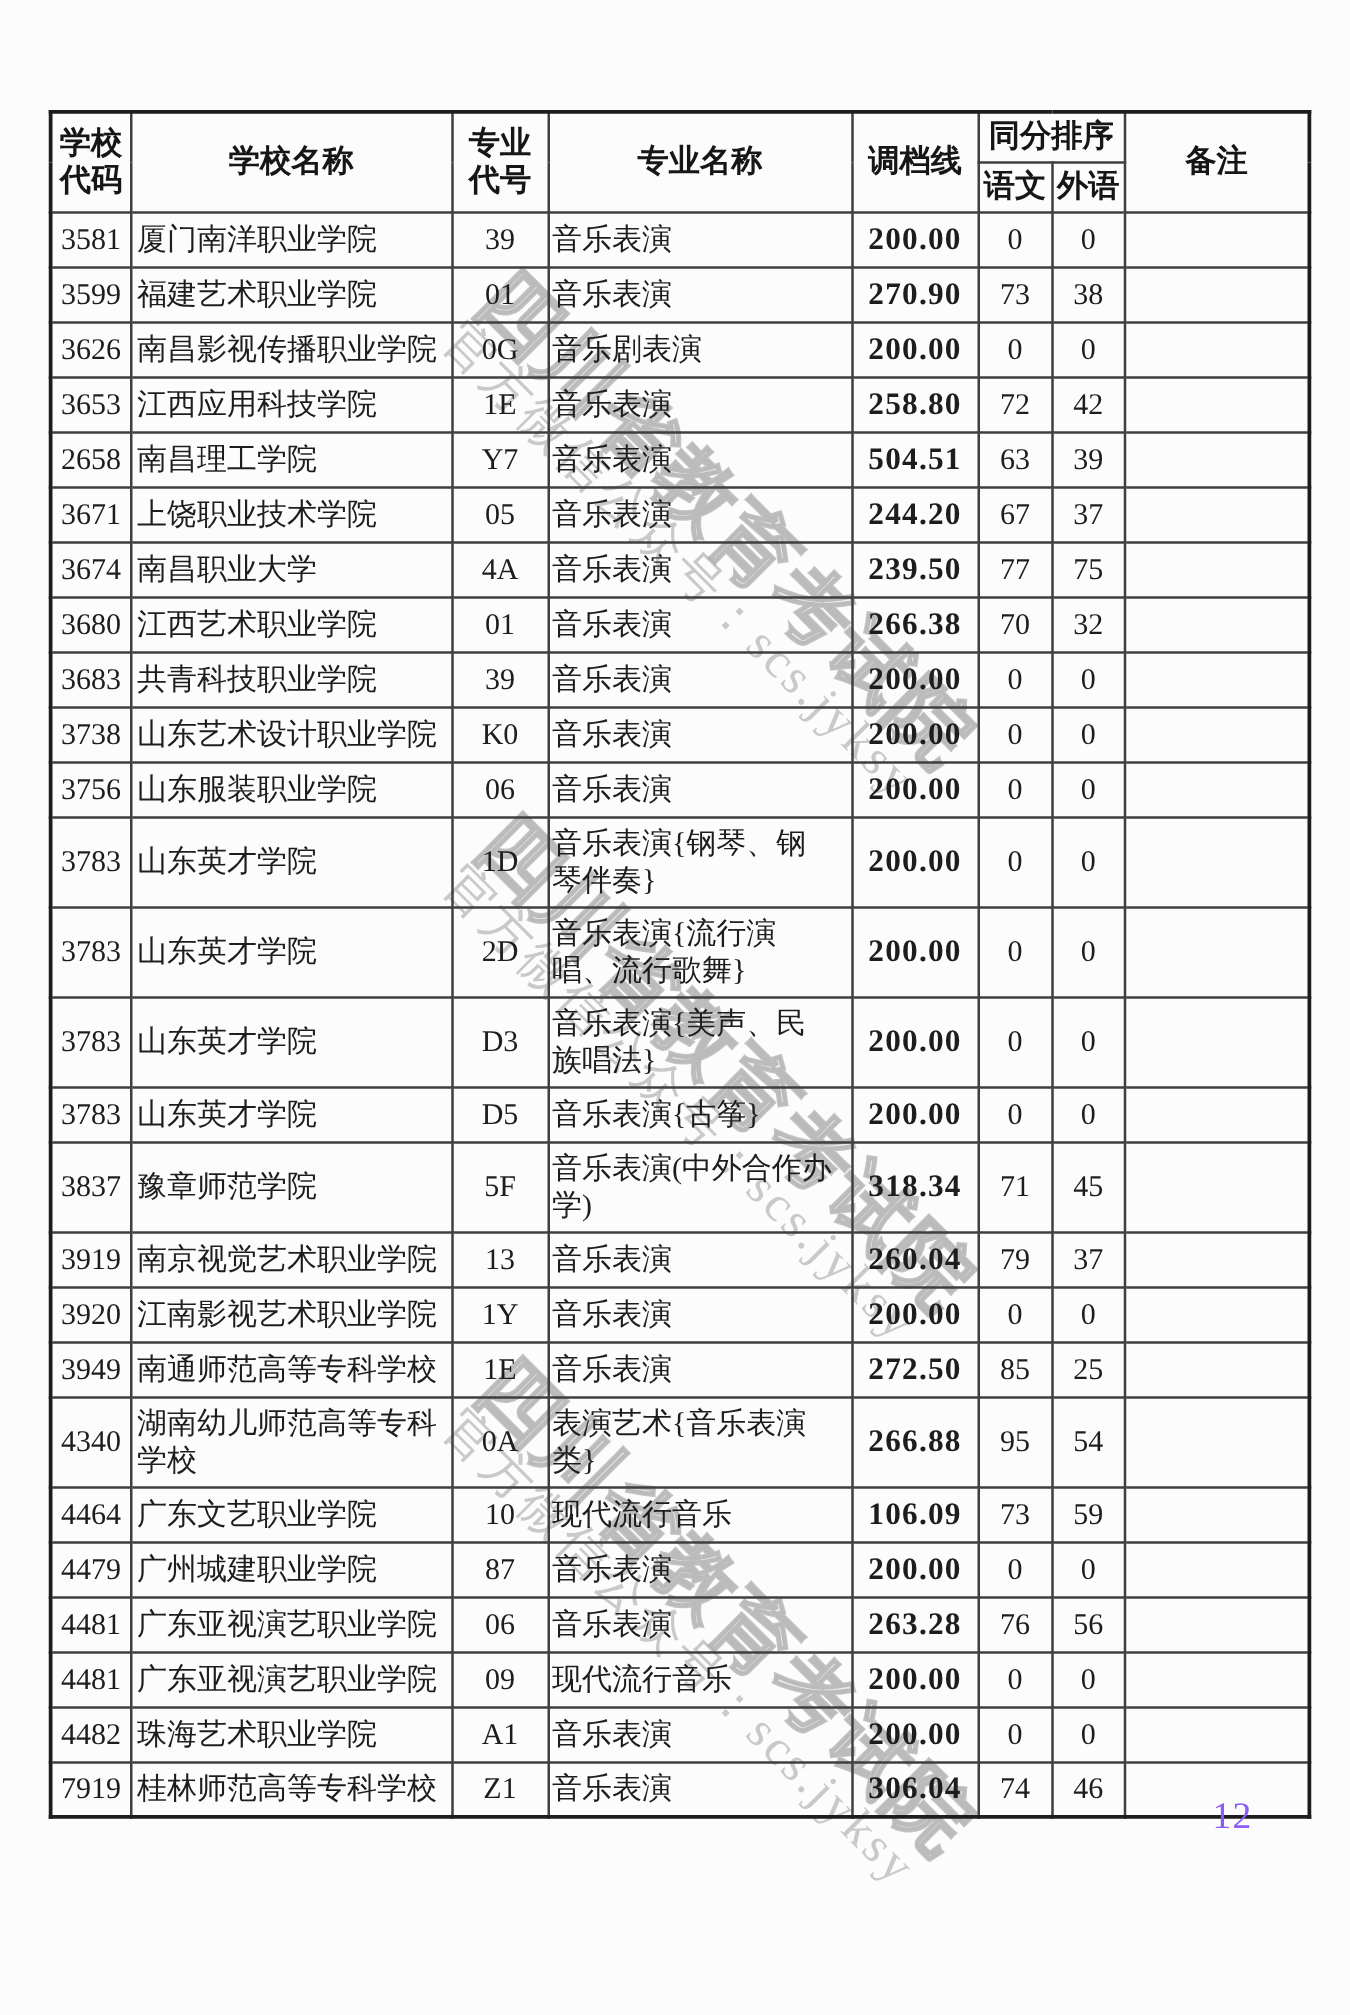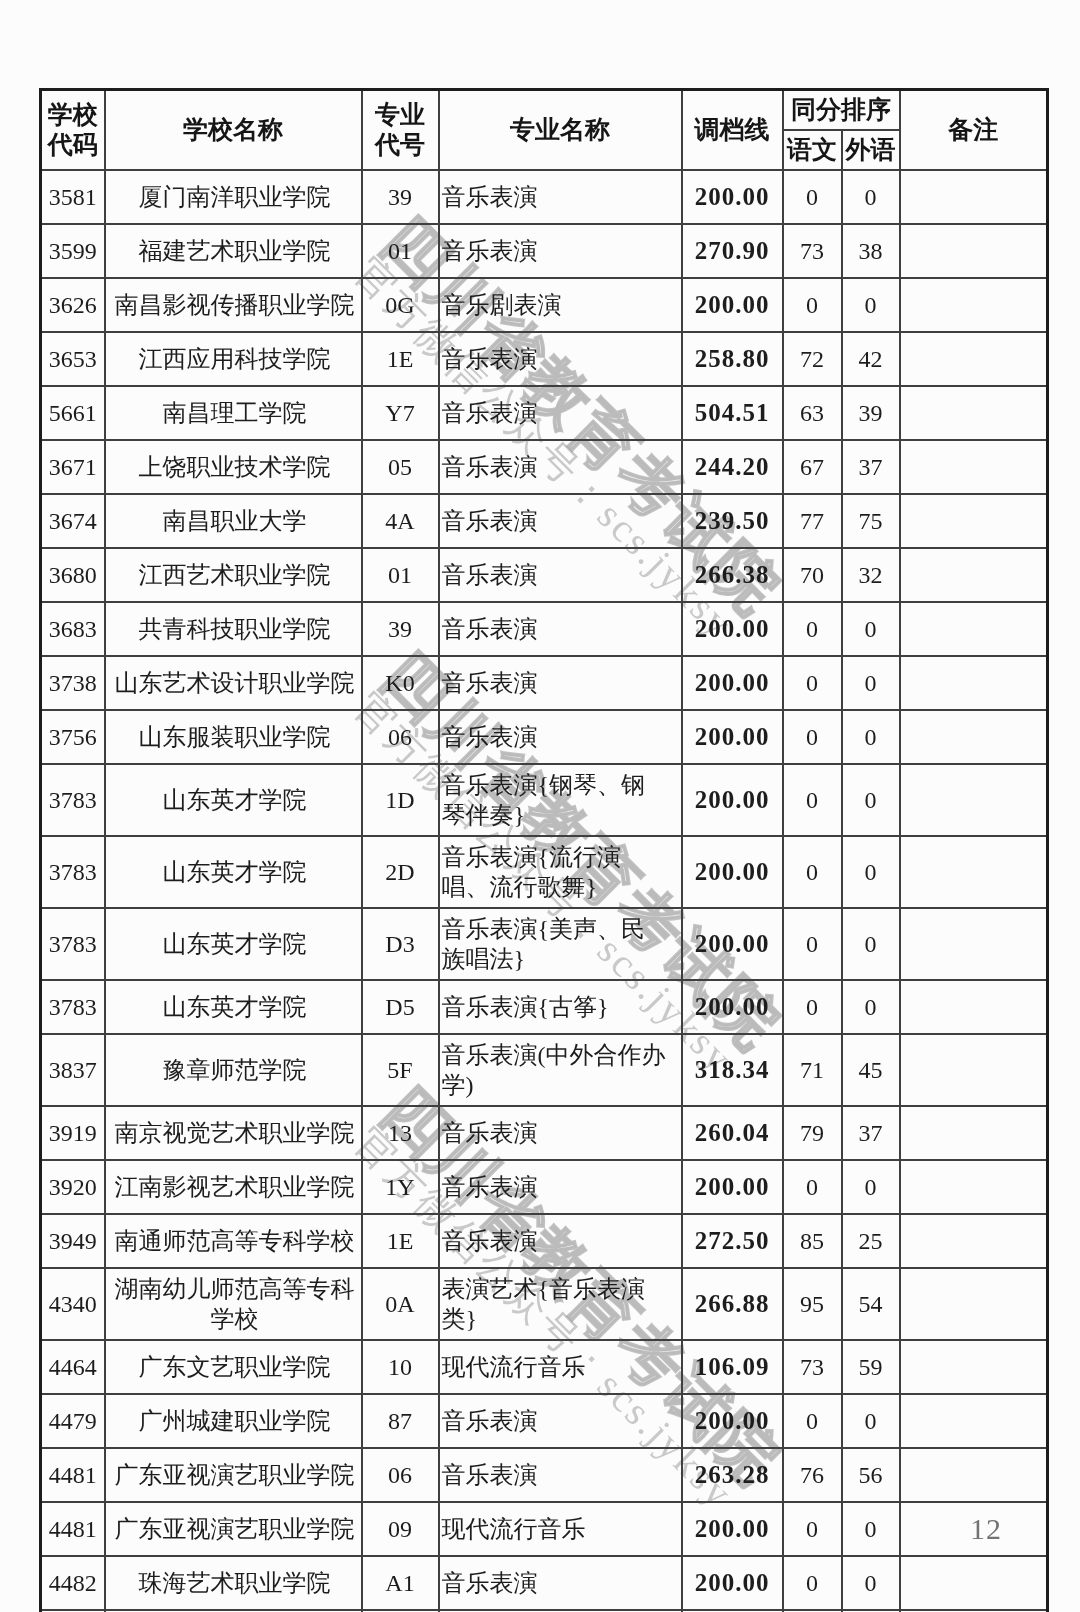--- a/index.html
+++ b/index.html
@@ -55,33 +55,33 @@
     vertical-align:middle;
     line-height:30px;
     background:transparent;
   }
   table{border:3px solid #1d1d1d;}
   thead tr{height:40px;}
   th{
     font-size:25px;font-weight:700;text-align:center;
     padding:0 2px;color:#161616;
   }
-  tbody tr{height:54px;}
+  tbody tr{height:44px;}
   td{font-size:24px;padding:5px 4px;color:#1d1d1d;}
   td.td-code{text-align:center;padding:5px 1px;}
-  td.td-school{text-align:center;padding-left:4px;padding-right:1px;}
+  td.td-school{text-align:left;padding-left:4px;padding-right:1px;}
   td.td-major{text-align:left;padding-left:2px;padding-right:12px;}
   td.td-score{text-align:center;font-weight:700;font-size:25px;letter-spacing:1px;font-family:Liberation Serif, serif;}
   td.td-num{text-align:center;}
   td.td-remark{text-align:left;}
 
   
   .page-number{
-    position:absolute;left:970px;top:1512px;z-index:2;
-    font-size:30px;color:#737373;letter-spacing:1px;
+    position:absolute;left:970px;top:1436px;z-index:2;
+    font-size:30px;color:#8b5cf6;letter-spacing:1px;
   }
 </style>
 </head>
 <body>
 
 <div class="page">
 
   <div class="wm wm-big wm-b1">四川省教育考试院</div>
   <div class="wm wm-sub wm-s1">官方微信公众号：scs.jyksy</div>
   <div class="wm wm-big wm-b2">四川省教育考试院</div>
@@ -151,21 +151,21 @@
             <td class="td-code">3653</td>
             <td class="td-school">江西应用科技学院</td>
             <td class="td-code">1E</td>
             <td class="td-major">音乐表演</td>
             <td class="td-score">258.80</td>
             <td class="td-num">72</td>
             <td class="td-num">42</td>
             <td class="td-remark"></td>
           </tr>
           <tr>
-            <td class="td-code">5661</td>
+            <td class="td-code">2658</td>
             <td class="td-school">南昌理工学院</td>
             <td class="td-code">Y7</td>
             <td class="td-major">音乐表演</td>
             <td class="td-score">504.51</td>
             <td class="td-num">63</td>
             <td class="td-num">39</td>
             <td class="td-remark"></td>
           </tr>
           <tr>
             <td class="td-code">3671</td>

